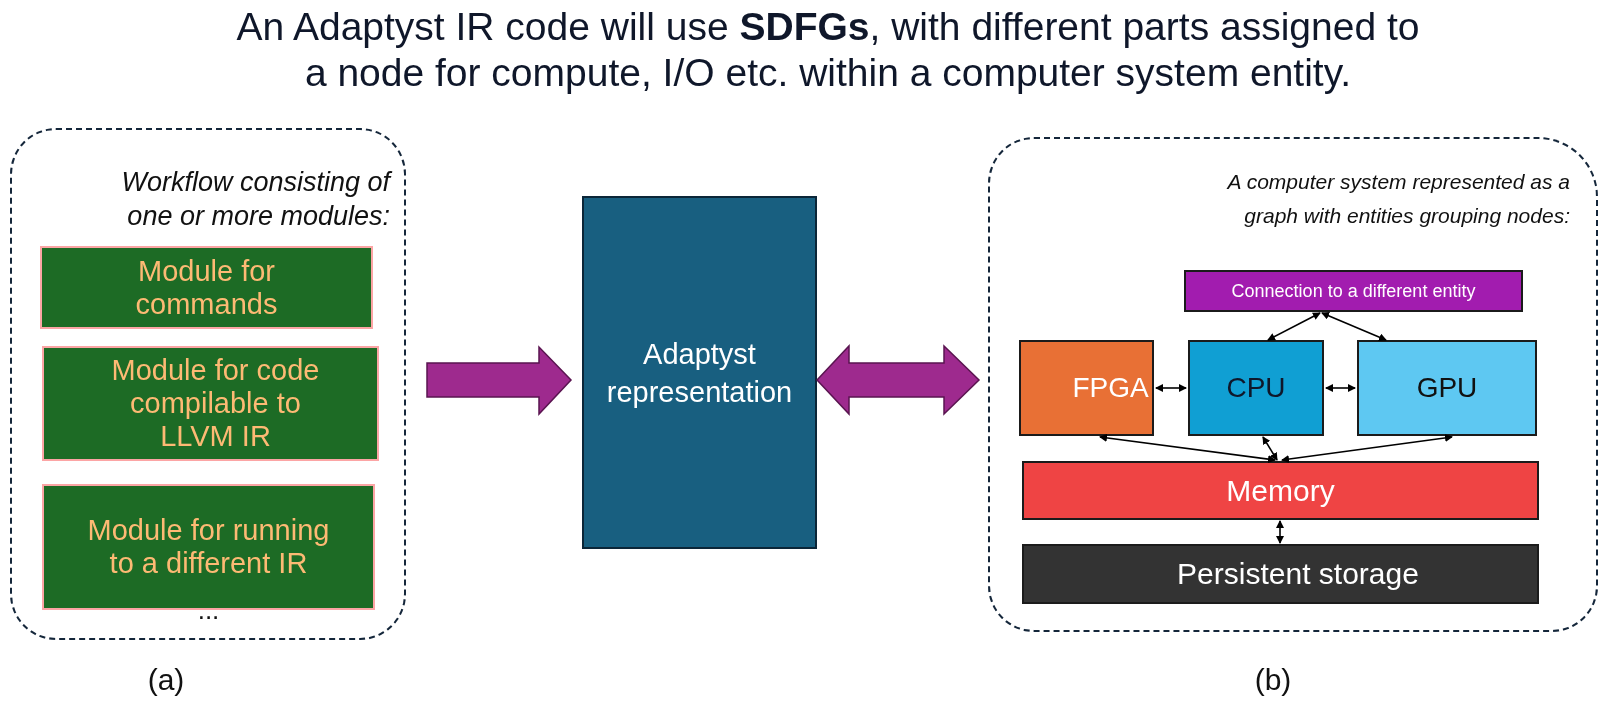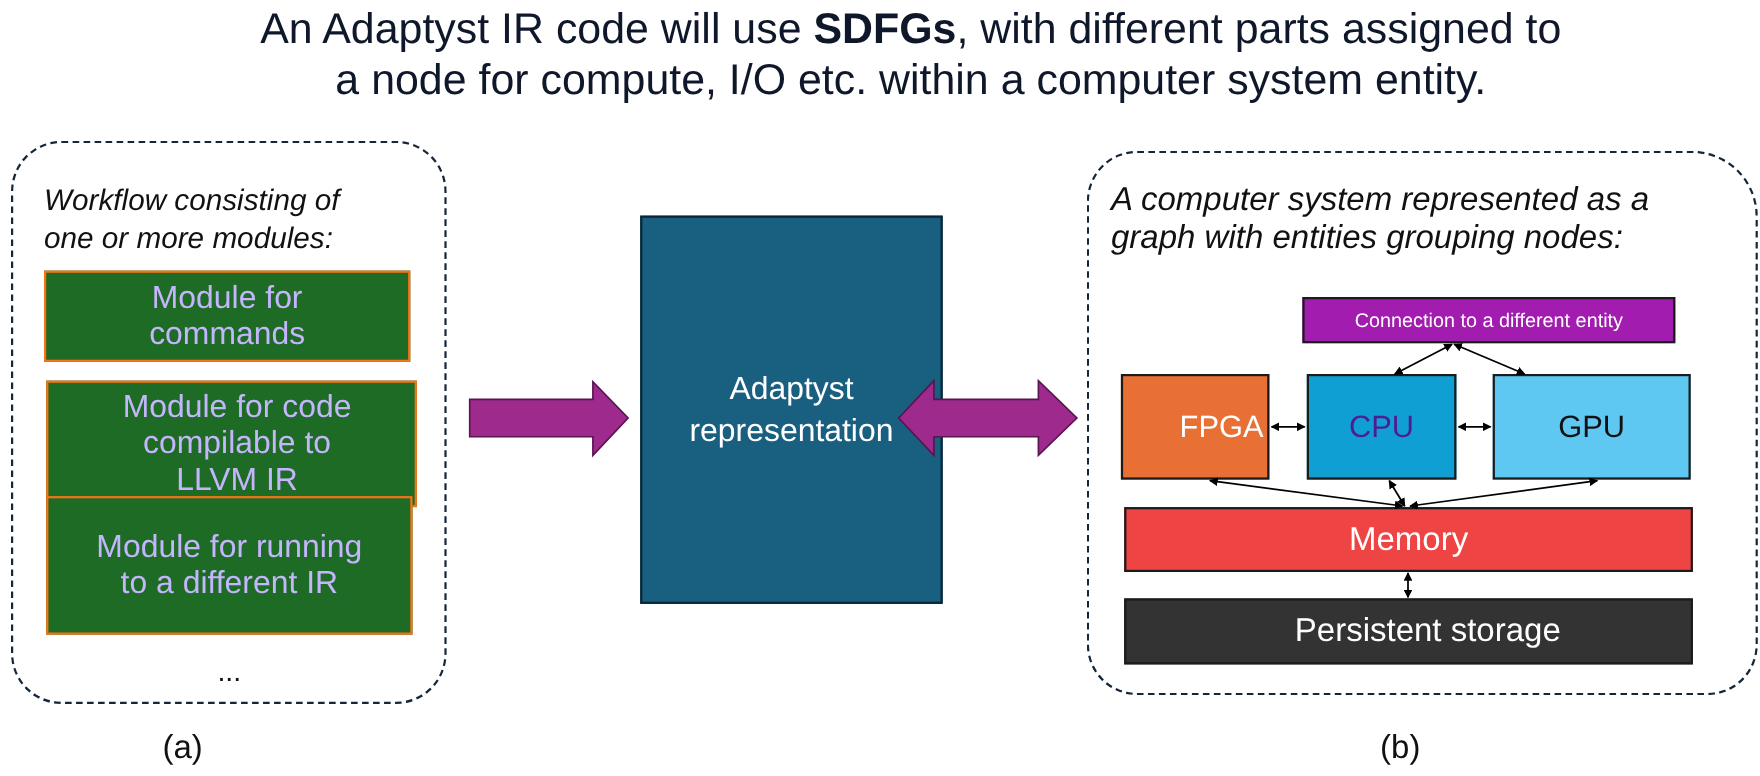--- a/index.html
+++ b/index.html
@@ -4,40 +4,40 @@
   <style>
     html, body { margin: 0; padding: 0; background: #ffffff; }
     body { width: 1600px; height: 705px; position: relative; overflow: hidden;
            font-family: "Liberation Sans", "DejaVu Sans", sans-serif; color: #000; }
     .abs { position: absolute; }
     .title { left: 0; width: 1600px; top: 4px; text-align: center; font-size: 39px; line-height: 46px; color: #0f172a; padding-left: 28px; }
     .title b { font-weight: bold; }
     .panel { border: 2.5px dashed #14263a; border-radius: 46px; box-sizing: border-box; }
     .panel-a { left: 10px; top: 128px; width: 396px; height: 512px; }
     .panel-b { left: 988px; top: 137px; width: 610px; height: 495px; border-top-right-radius: 60px; }
-    .italic { font-style: italic; text-align: left; color: #111; }
+    .italic { font-style: italic; text-align: right; color: #111; }
     .cap-a { left: 40px; width: 350px; top: 165px; font-size: 27px; line-height: 34px; }
-    .cap-b { left: 1010px; width: 560px; top: 165px; font-size: 30px; line-height: 34px; }
-    .module { background: #1d6b25; border: 2px solid #f97316; color: #c4b5fd; box-sizing: border-box;
+    .cap-b { left: 1010px; width: 560px; top: 165px; font-size: 21px; line-height: 34px; }
+    .module { background: #1d6b25; border: 2px solid #fca5a5; color: #fdba74; box-sizing: border-box;
               display: flex; align-items: center; justify-content: center; text-align: center;
               font-size: 29px; line-height: 33px; }
     .m1 { left: 40px; top: 246px; width: 333px; height: 83px; }
     .m2 { left: 42px; top: 346px; width: 337px; height: 115px; padding-left: 10px; }
-    .m3 { left: 42px; top: 451px; width: 333px; height: 126px; }
+    .m3 { left: 42px; top: 484px; width: 333px; height: 126px; }
     .ellipsis { left: 40px; width: 337px; top: 600px; text-align: center; font-size: 26px; line-height: 20px; color: #111; }
     .label { font-size: 30px; color: #111; text-align: center; width: 80px; }
     .lab-a { left: 126px; top: 663px; }
     .lab-b { left: 1233px; top: 663px; }
-    .ir-box { left: 582px; top: 196px; width: 275px; height: 353px; background: #185f80; border: 2px solid #0b2638;
+    .ir-box { left: 582px; top: 196px; width: 235px; height: 353px; background: #185f80; border: 2px solid #0b2638;
               box-sizing: border-box; color: #fff; display: flex; align-items: center; justify-content: center;
               text-align: center; font-size: 29px; line-height: 38px; }
     .node { box-sizing: border-box; border: 2px solid #1b1b1b; display: flex; align-items: center; justify-content: center; }
     .conn { left: 1184px; top: 270px; width: 339px; height: 42px; background: #a21caf; color: #fff; font-size: 18px; }
     .fpga { left: 1019px; top: 340px; width: 135px; height: 96px; background: #e87035; color: #fff; font-size: 28px; padding-left: 48px; }
-    .cpu { left: 1188px; top: 340px; width: 136px; height: 96px; background: #109fd3; color: #4c1d95; font-size: 28px; }
+    .cpu { left: 1188px; top: 340px; width: 136px; height: 96px; background: #109fd3; color: #0f172a; font-size: 28px; }
     .gpu { left: 1357px; top: 340px; width: 180px; height: 96px; background: #5ec8f2; color: #111; font-size: 28px; }
     .mem { left: 1022px; top: 461px; width: 517px; height: 59px; background: #ef4444; color: #fff; font-size: 30px; }
     .storage { left: 1022px; top: 544px; width: 517px; height: 60px; background: #333333; color: #fff; font-size: 30px; padding-left: 35px; }
     svg.overlay { position: absolute; left: 0; top: 0; width: 1600px; height: 705px; pointer-events: none; }
   </style>
 </head>
 <body>
 
 <div class="abs title">
   <div><span>An Adaptyst IR code will use </span><b>SDFGs</b><span>, with different parts assigned to</span></div>

